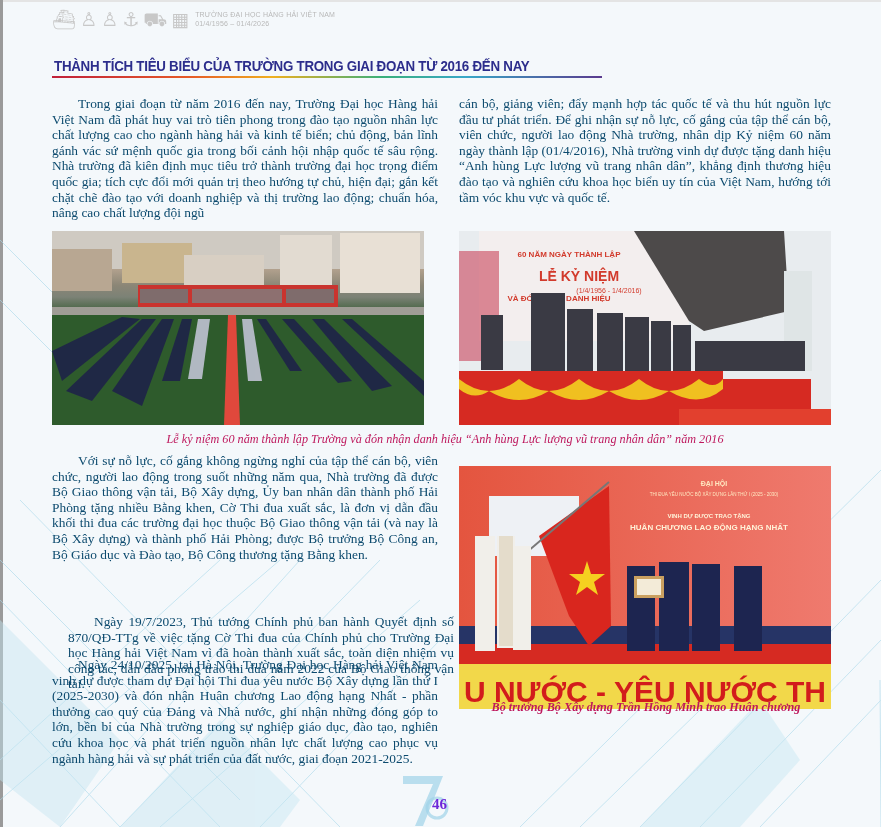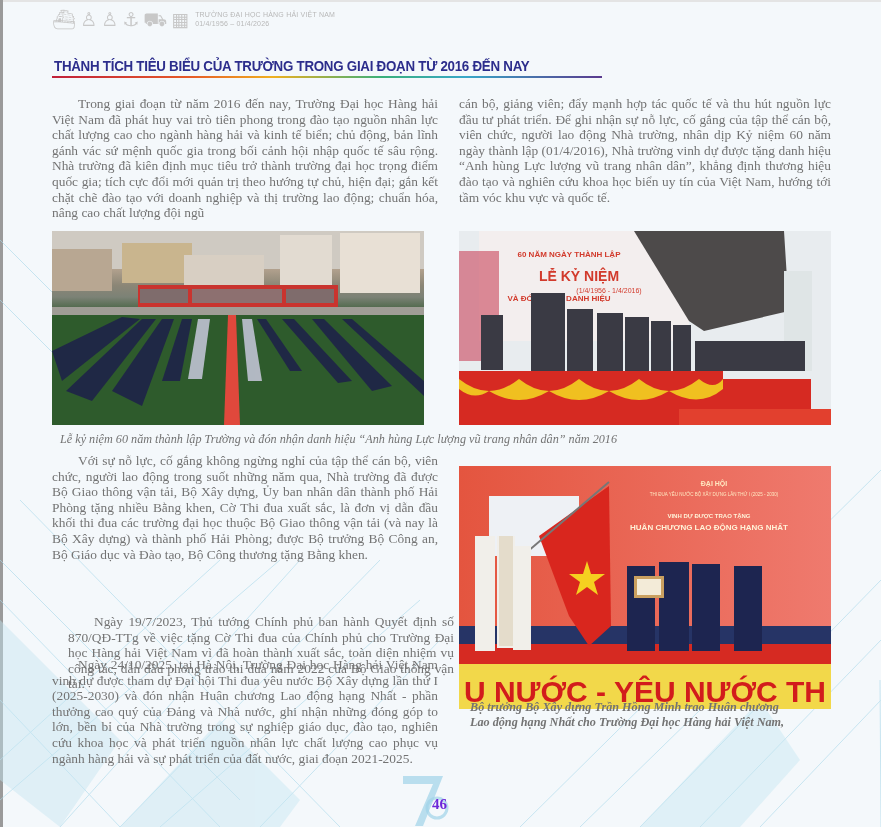--- a/index.html
+++ b/index.html
@@ -14,24 +14,24 @@
   .bg-pattern { position: absolute; left: 0; top: 0; width: 881px; height: 827px; z-index: 0; }
   .header { position: absolute; left: 52px; top: 6px; height: 26px; display: flex; align-items: center; z-index: 1; }
   .header-icons { display: flex; gap: 4px; align-items: flex-end; }
   .header-icons span { display: inline-block; color: #c8c8c8; font-size: 19px; line-height: 22px; font-family: "DejaVu Sans", sans-serif; }
   .header-text { margin-left: 6px; color: #b8b8b8; font-family: "Liberation Sans", sans-serif; font-size: 7px; line-height: 9px; letter-spacing: 0.2px; }
   .title { position: absolute; left: 54px; top: 57px; z-index: 1;
     font-family: "Liberation Sans", sans-serif; font-weight: bold; font-size: 15.5px;
     color: #2c2d8c; letter-spacing: -0.3px; transform: scaleX(0.86); transform-origin: left; white-space: nowrap; }
   .title-rule { position: absolute; left: 52px; top: 76px; width: 550px; height: 2px; z-index: 1;
     background: linear-gradient(90deg, #c0203a 0%, #e65a28 25%, #f0b020 40%, #3ab07a 60%, #38a8c8 75%, #5a3a8e 100%); }
-  .para { position: absolute; z-index: 1; font-size: 13.4px; line-height: 15.6px; text-align: justify; color: #737373; }
+  .para { position: absolute; z-index: 1; font-size: 13.4px; line-height: 15.6px; text-align: justify; color: #0c4a6e; }
   .indent { text-indent: 26px; }
   .photo { position: absolute; z-index: 1; overflow: hidden; }
-  .caption { position: absolute; z-index: 1; font-style: italic; font-size: 12.2px; line-height: 14.6px; color: #737373; }
+  .caption { position: absolute; z-index: 1; font-style: italic; font-size: 12.2px; line-height: 14.6px; color: #be185d; text-align: center; }
   .page-number { position: absolute; left: 432px; top: 796px; z-index: 2; font-weight: bold; font-size: 15px; color: #6d28d9; }
   .anniv-logo { position: absolute; left: 395px; top: 768px; width: 60px; height: 60px; z-index: 1; }
 </style>
 </head>
 <body>
 
 <div class="page-border-top"></div>
 <div class="page-border-left"></div>
 
 <svg class="bg-pattern" viewBox="0 0 881 827">
@@ -184,20 +184,19 @@
     </g>
     <rect x="175" y="110" width="30" height="22" fill="#caa060"></rect>
     <rect x="178" y="113" width="24" height="16" fill="#f3ebd8"></rect>
     <rect x="0" y="198" width="372" height="45" fill="#f2d84a"></rect>
     <text x="186" y="236" fill="#d21c1c" font-size="30" font-weight="bold" font-family="Liberation Sans, sans-serif" text-anchor="middle">U NƯỚC - YÊU NƯỚC TH</text>
   </svg>
 </div>
 
 <div class="caption" style="left:470px; top:700px; width:352px;font-weight:bold;">
   <div>Bộ trưởng Bộ Xây dựng Trần Hồng Minh trao Huân chương</div>
-  <div>Lao động hạng Nhất cho Trường Đại học Hàng hải Việt Nam,</div>
 </div>
 
 <svg class="anniv-logo" viewBox="0 0 60 60">
   <path d="M8 8 L48 8 L28 58 L20 58 L38 16 L8 16 Z" fill="#9fd3e8" opacity="0.7"></path>
   <circle cx="42" cy="40" r="10" fill="none" stroke="#9fd3e8" stroke-width="3" opacity="0.7"></circle>
 </svg>
 <div class="page-number">46</div>
 
 </body></html>

